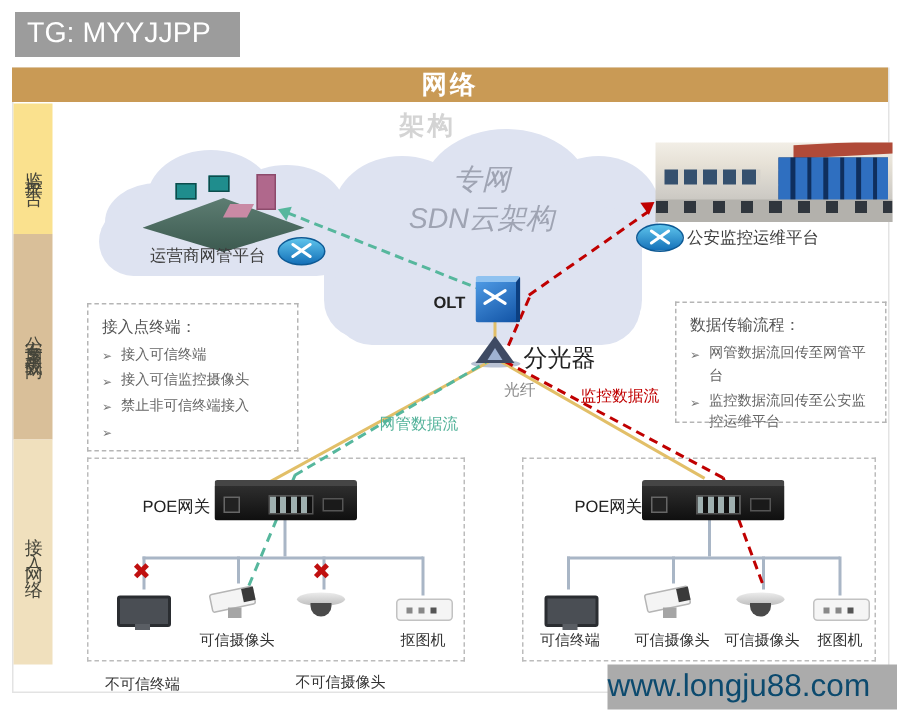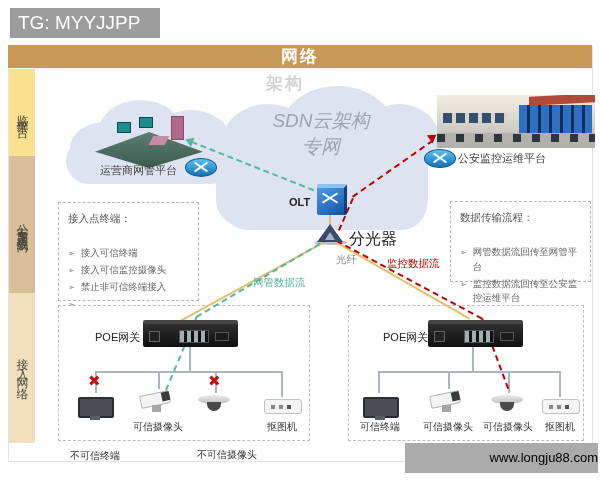--- a/index.html
+++ b/index.html
@@ -3,22 +3,22 @@
 <meta charset="utf-8">
 <style>
   html,body{margin:0;padding:0;background:#fff;}
   #stage{position:relative;width:600px;height:480px;background:#fff;overflow:hidden;
          font-family:"Liberation Sans","DejaVu Sans",sans-serif;color:#3d3d3d;}
   .abs{position:absolute;}
 
   
   #tag{left:10px;top:8px;width:142px;height:30px;background:#9c9c9c;color:#fff;
        font-size:19px;line-height:30px;padding-left:8px;}
-  #watermark{left:405px;top:443px;width:193px;height:30px;background:#ababab;color:#000000;
-       font-size:13px;line-height:30px;text-align:right;}
+  #watermark{left:405px;top:443px;width:193px;height:30px;background:#ababab;color:#0c4a6e;
+       font-size:21px;line-height:30px;text-align:left;}
 
   
   #panel{left:8px;top:45px;width:583px;height:415px;border:1px solid #e3e3e3;}
   #titlebar{left:8px;top:45px;width:584px;height:23px;background:#c99a55;color:#fff;
        font-size:17px;font-weight:bold;text-align:center;line-height:23px;letter-spacing:2px;}
   #subtitle{left:266px;top:72px;font-size:17px;font-weight:bold;color:#d4d4d4;letter-spacing:2px;}
   .sb{left:9px;width:26px;display:flex;align-items:center;justify-content:center;
       font-size:12px;color:#45453a;}
   .sb span{writing-mode:vertical-lr;text-orientation:upright;}
   #sb1{top:69px;height:87px;background:#fae18e;}
@@ -94,21 +94,21 @@
   .nm{border-top:2px dashed #56b79d;}
   .mon{border-top:2px dashed #c00000;}
   .conn{position:absolute;background:#a9b6c6;z-index:2;}
   .arrow{position:absolute;width:0;height:0;z-index:4;}
 
   
   .ibox{position:absolute;border:1px dashed #b5b5b5;font-size:9.5px;color:#666;
       padding:7px 6px 0 9px;line-height:1.55;}
   #ibL{left:58px;top:202px;width:124px;height:90px;}
   #ibR{left:450px;top:201px;width:124px;height:72px;}
-  .ibox .ttl{font-size:10.5px;color:#555;margin-bottom:20px;}
+  .ibox .ttl{font-size:10.5px;color:#555;margin-bottom:4px;}
   .ibox .it{display:flex;gap:6px;margin-bottom:2px;}
   .ibox .blt{font-size:8px;color:#777;line-height:15px;}
 
   
   .zone{position:absolute;border:1px dashed #bcbcbc;z-index:1;}
   #zoneL{left:58px;top:305px;width:250px;height:134px;}
   #zoneR{left:348px;top:305px;width:234px;height:134px;}
 
   
   .poesw{position:absolute;width:95px;height:23px;z-index:4;border-radius:2px;
@@ -168,22 +168,22 @@
     <div class="puffbase" style="left:66px;top:138px;width:168px;height:46px;"></div>
   </div>
   <div>
     <div class="puff" style="left:222px;top:104px;width:92px;height:76px;"></div>
     <div class="puff" style="left:280px;top:86px;width:115px;height:92px;"></div>
     <div class="puff" style="left:358px;top:104px;width:82px;height:72px;"></div>
     <div class="puffbase" style="left:216px;top:138px;width:212px;height:88px;"></div>
     <div class="puffbase" style="left:222px;top:168px;width:205px;height:62px;"></div>
   </div>
   <div class="abs" id="cloudtext">
+    <div>专网</div>
     <div>SDN云架构</div>
-    <div>专网</div>
   </div>
 
   <div class="abs" id="opplat">
     <div id="opboard"></div>
     <div class="mini" id="opm1"></div>
     <div class="mini" id="opm2"></div>
     <div class="mini" id="optower"></div>
     <div class="mini" id="oplap"></div>
   </div>
   <div class="abs" id="oplbl">运营商网管平台</div>

